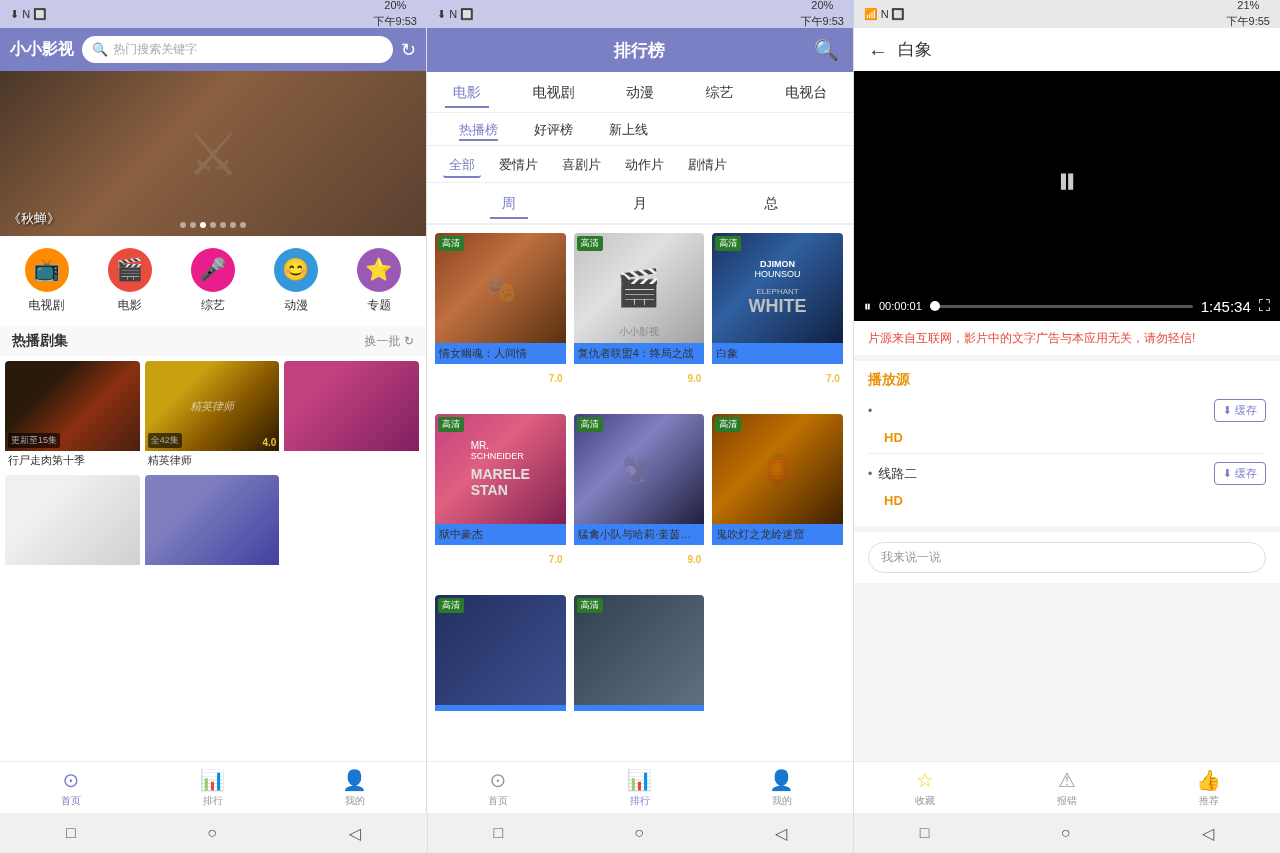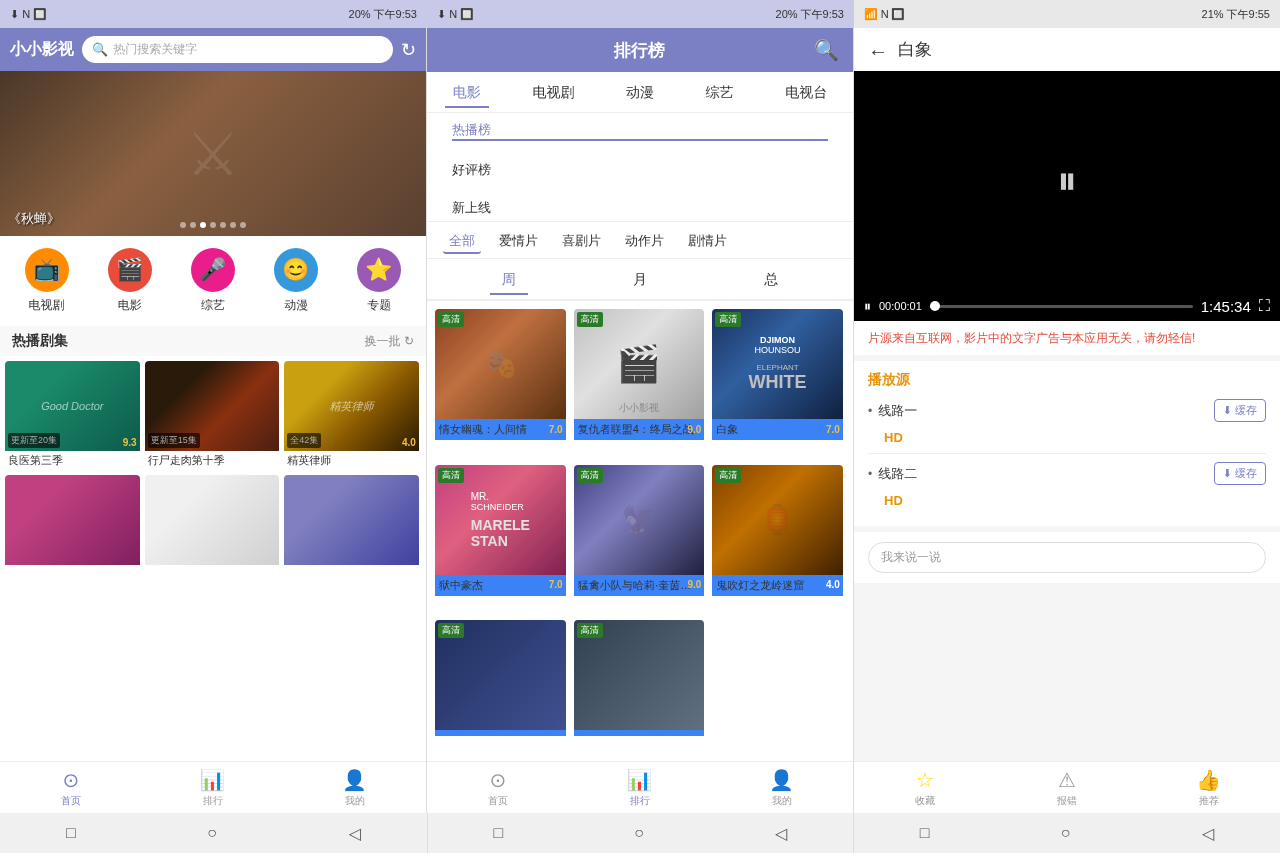--- a/index.html
+++ b/index.html
@@ -24,21 +24,21 @@
       align-items: center;
       justify-content: space-between;
       padding: 0 10px;
       font-size: 11px;
       color: #333;
       background: #e8e8f0;
     }
     .status-bar-left { width: 427px; background: #c8c8e8; }
     .status-bar-mid { width: 427px; background: #c8c8e8; }
     .status-bar-right { width: 426px; background: #e8e8e8; }
-    .status-info { display: flex; align-items: center; gap: 3px; }
+    .status-info { display: flex; align-items: center; gap: 3px; flex-direction: column; }
 
     
     .main-content {
       display: flex;
       flex: 1;
       overflow: hidden;
     }
 
     
     .panel-home {
@@ -289,24 +289,23 @@
       font-size: 14px;
       color: #333;
       padding: 4px 8px;
       cursor: pointer;
       position: relative;
     }
     .rank-tab.active-main { color: #7b7fc4; border-bottom: 2px solid #7b7fc4; }
 
     .rank-tabs-2 {
       display: flex;
-      gap: 20px;
-      padding: 8px 25px 4px;
+      gap: 36px;
+      padding: 8px 32px 4px;
       border-bottom: 1px solid #eee;
-      flex-direction: column;
     }
     .rank-tab-2 {
       font-size: 13px;
       color: #333;
       cursor: pointer;
     }
     .rank-tab-2.active-sub { color: #7b7fc4; border-bottom: 2px solid #7b7fc4; }
 
     .rank-tabs-3 {
       display: flex;
@@ -635,26 +634,20 @@
       </div>
     </div>
 
     <div class="section-header">
       <span class="section-title">热播剧集</span>
       <span class="section-refresh">换一批 ↻</span>
     </div>
 
     <div class="drama-grid">
       <div class="drama-card">
-        <div class="drama-thumb drama-good-doctor drama-thumb-inner">Good Doctor</div>
-        <div class="drama-badge">更新至20集</div>
-        <div class="drama-score">9.3</div>
-        <div class="drama-title">良医第三季</div>
-      </div>
-      <div class="drama-card">
         <div class="drama-thumb drama-walking-dead drama-thumb-inner"></div>
         <div class="drama-badge">更新至15集</div>
         <div class="drama-title">行尸走肉第十季</div>
       </div>
       <div class="drama-card">
         <div class="drama-thumb drama-elite-lawyer drama-thumb-inner">精英律师</div>
         <div class="drama-badge">全42集</div>
         <div class="drama-score">4.0</div>
         <div class="drama-title">精英律师</div>
       </div>
@@ -844,21 +837,20 @@
 
     <div class="player-warning">
       <span>片源来自互联网，影片中的文字广告与本应用无关，请勿轻信!</span>
     </div>
 
     <div class="player-sources">
       <div class="sources-title">播放源</div>
 
       <div class="source-row">
         <span class="source-bullet">•</span>
-        <span class="source-name">线路一</span>
         <div class="cache-btn">
           <span>⬇</span>
           <span>缓存</span>
         </div>
       </div>
       <div class="source-quality">HD</div>
 
       <div class="source-divider"></div>
 
       <div class="source-row">

